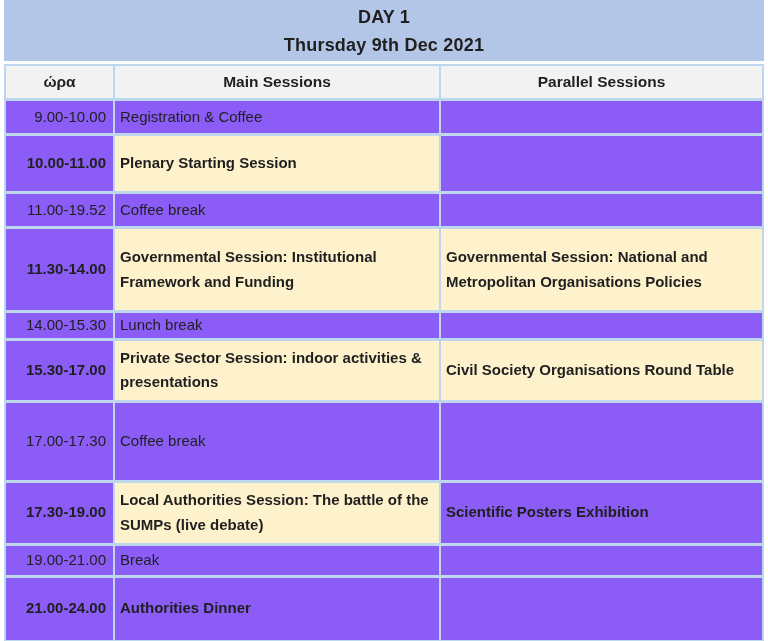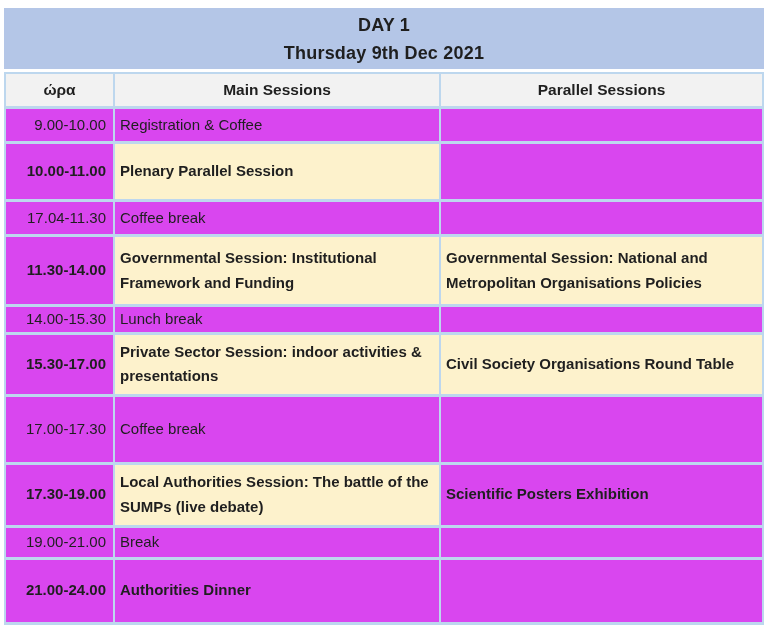--- a/index.html
+++ b/index.html
@@ -4,21 +4,21 @@
 <style>
   * { box-sizing: border-box; margin: 0; padding: 0; }
   html, body {
     width: 768px; height: 641px;
     background: #ffffff;
     font-family: "Liberation Sans", "DejaVu Sans", sans-serif;
     overflow: hidden;
   }
   .page {
     width: 768px; height: 641px;
-    padding: 8px 4px 3px 4px;
+    padding: 0 4px 3px 4px;
   }
   table.schedule {
     width: 760px;
     border-collapse: separate;
     border-spacing: 0;
     table-layout: fixed;
     color: var(--text, #1f1f1f);
   }
   col.c-time { width: 109px; }
   col.c-main { width: 326px; }
@@ -48,21 +48,21 @@
     border-top: 2px solid var(--border, #bdd7ee);
     border-left: 2px solid var(--border, #bdd7ee);
     margin-left: 32px;
   }
   tr.colhead th:last-child { border-right: 2px solid var(--border, #bdd7ee); }
 
   
   tbody td {
     border-top: 3px solid var(--border, #bdd7ee);
     border-left: 2px solid var(--border, #bdd7ee);
-    background: #d946ef;
+    background: #8b5cf6;
     vertical-align: middle;
     font-size: 15px;
     line-height: 1.65;
   }
   tbody td:last-child { border-right: 2px solid var(--border, #bdd7ee); }
   tbody tr:last-child td { border-bottom: 3px solid var(--border, #bdd7ee); }
 
   td.time-cell {
     text-align: right;
     padding-right: 7px;
@@ -100,44 +100,44 @@
       </tr>
     </thead>
     <tbody id="schedule-rows">
         <tr style="height: 35px;">
           <td class="time-cell">9.00-10.00</td>
           <td class="session-cell">Registration &amp; Coffee</td>
           <td class="session-cell"></td>
         </tr>
         <tr class="bold-row" style="height: 58px;">
           <td class="time-cell">10.00-11.00</td>
-          <td class="session-cell highlight">Plenary Parallel Session</td>
+          <td class="session-cell highlight">Plenary Starting Session</td>
           <td class="session-cell"></td>
         </tr>
         <tr style="height: 35px;">
-          <td class="time-cell">17.04-11.30</td>
+          <td class="time-cell">11.00-19.52</td>
           <td class="session-cell">Coffee break</td>
           <td class="session-cell"></td>
         </tr>
-        <tr class="bold-row" style="height: 70px;">
+        <tr class="bold-row" style="height: 84px;">
           <td class="time-cell">11.30-14.00</td>
           <td class="session-cell highlight">Governmental Session: Institutional Framework and Funding</td>
           <td class="session-cell highlight">Governmental Session: National and Metropolitan Organisations Policies</td>
         </tr>
         <tr style="height: 24px; border-radius: 9px;">
           <td class="time-cell">14.00-15.30</td>
           <td class="session-cell">Lunch break</td>
           <td class="session-cell"></td>
         </tr>
         <tr class="bold-row" style="height: 62px;">
           <td class="time-cell">15.30-17.00</td>
           <td class="session-cell highlight">Private Sector Session: indoor activities &amp; presentations</td>
           <td class="session-cell highlight">Civil Society Organisations Round Table</td>
         </tr>
-        <tr style="height: 68px;">
+        <tr style="height: 80px;">
           <td class="time-cell">17.00-17.30</td>
           <td class="session-cell">Coffee break</td>
           <td class="session-cell"></td>
         </tr>
         <tr class="bold-row" style="height: 63px;">
           <td class="time-cell">17.30-19.00</td>
           <td class="session-cell highlight">Local Authorities Session: The battle of the SUMPs (live debate)</td>
           <td class="session-cell">Scientific Posters Exhibition</td>
         </tr>
         <tr style="height: 32px;">

